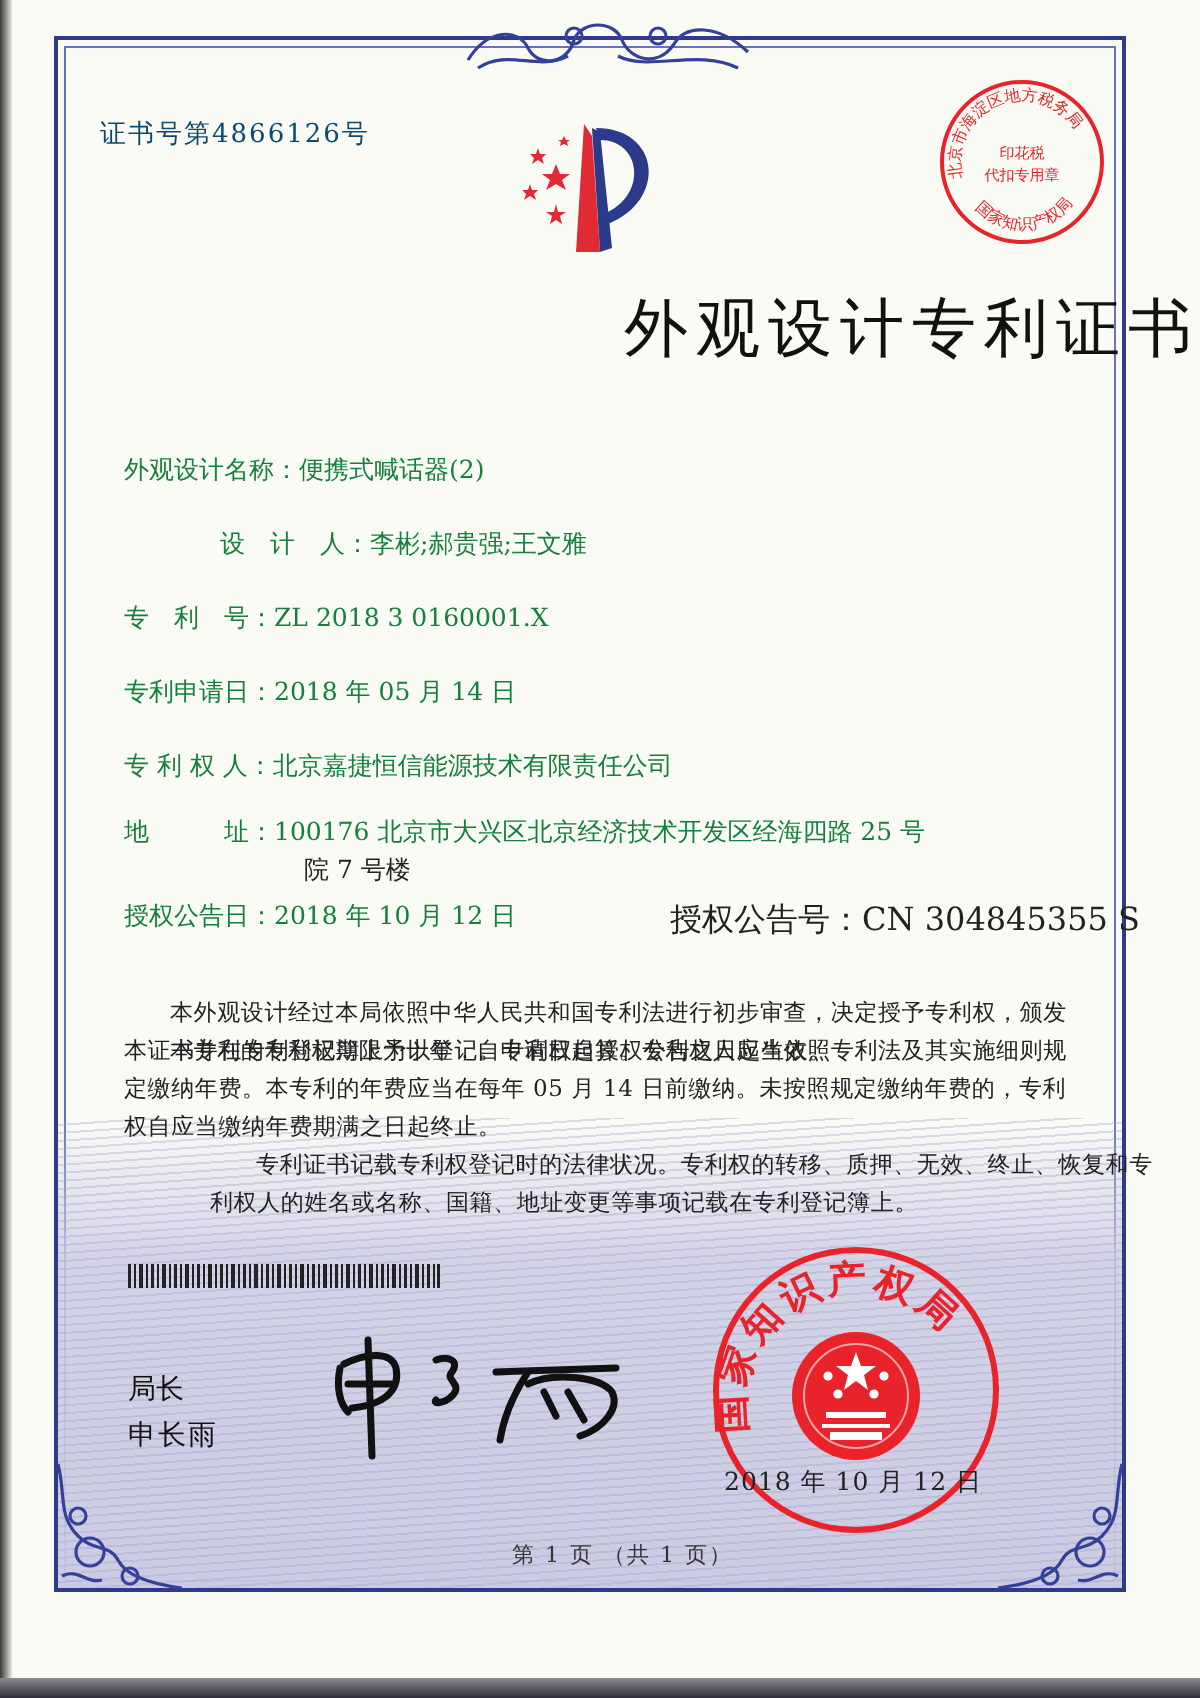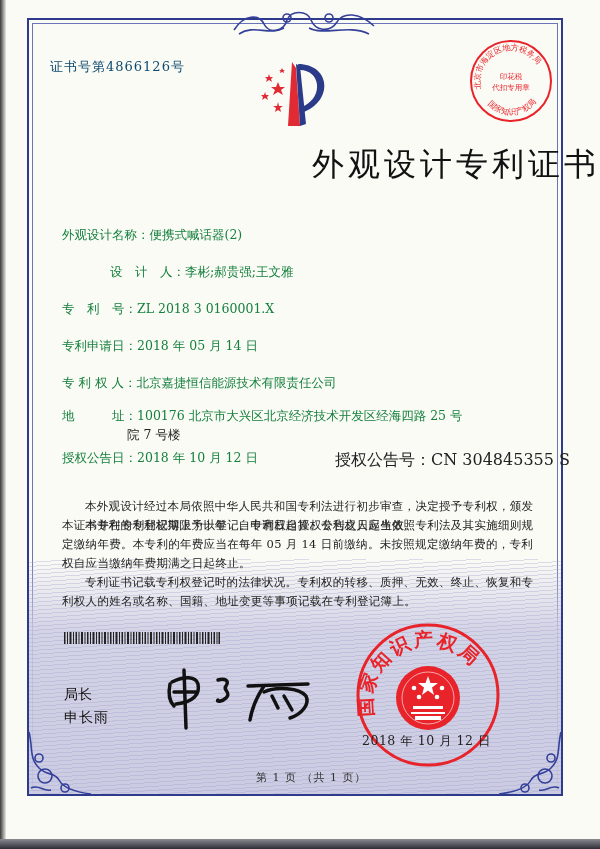--- a/index.html
+++ b/index.html
@@ -42,21 +42,21 @@
       font-family: "DejaVu Sans", "Liberation Sans", sans-serif;
       font-size: 32px; letter-spacing: 4px; color: #111; font-weight: normal;
     }
 
     .tax-seal { position: absolute; left: 467px; top: 37px; width: 88px; height: 88px; }
 
     .field { position: absolute; left: 62px; font-size: 12.5px; color: #15803d; white-space: nowrap; }
     .field .label { display: inline-block; }
     .field .value { display: inline-block; }
 
-    .addr2 { position: absolute; left: 127px; top: 427px; font-size: 12.5px; }
+    .addr2 { position: absolute; left: 152px; top: 427px; font-size: 12.5px; }
     .pub-no { position: absolute; left: 335px; top: 450px; font-size: 16px; white-space: nowrap; }
 
     .para { position: absolute; left: 62px; width: 478px; font-size: 11.5px; line-height: 19px; color: #222; text-indent: 23px; letter-spacing: 0.3px; }
 
     .barcode { position: absolute; left: 64px; top: 632px; width: 156px; height: 12px; }
     .director-title { position: absolute; left: 64px; top: 686px; font-family: "DejaVu Sans", "Liberation Sans", sans-serif; font-size: 14px; color: #111; }
     .director-name { position: absolute; left: 64px; top: 709px; font-family: "DejaVu Sans", "Liberation Sans", sans-serif; font-size: 14px; color: #111; letter-spacing: 1px; }
     .signature { position: absolute; left: 160px; top: 662px; width: 160px; height: 70px; }
 
     .seal { position: absolute; left: 353px; top: 620px; width: 150px; height: 150px; }
@@ -154,21 +154,21 @@
 <div class="addr2">院 7 号楼</div>
 <div class="field" style="top:450px;">
   <span class="label">授权公告日：</span><span class="value">2018 年 10 月 12 日</span>
 </div>
 <div class="pub-no">
   <span>授权公告号：</span><span>CN 304845355 S</span>
 </div>
 
 <div class="para" style="top:478px;margin-top:19px;">本外观设计经过本局依照中华人民共和国专利法进行初步审查，决定授予专利权，颁发本证书并在专利登记簿上予以登记。专利权自授权公告之日起生效。</div>
 <div class="para" style="top:516px;">本专利的专利权期限为十年，自申请日起算。专利权人应当依照专利法及其实施细则规定缴纳年费。本专利的年费应当在每年 05 月 14 日前缴纳。未按照规定缴纳年费的，专利权自应当缴纳年费期满之日起终止。</div>
-<div class="para" style="top:573px;">专利证书记载专利权登记时的法律状况。专利权的转移、质押、无效、终止、恢复和专利权人的姓名或名称、国籍、地址变更等事项记载在专利登记簿上。</div>
+<div class="para" style="top:573px;margin-left:43px;">专利证书记载专利权登记时的法律状况。专利权的转移、质押、无效、终止、恢复和专利权人的姓名或名称、国籍、地址变更等事项记载在专利登记簿上。</div>
 
 <svg class="barcode" viewBox="0 0 156 12" preserveAspectRatio="none">
   <g fill="#222">
     <rect x="0" y="0" width="1.5" height="12"></rect>
       <rect x="3" y="0" width="1" height="12"></rect>
       <rect x="5.5" y="0" width="2" height="12"></rect>
     <rect x="9" y="0" width="1" height="12"></rect>
       <rect x="11.5" y="0" width="1.5" height="12"></rect>
       <rect x="14.5" y="0" width="1" height="12"></rect>
     <rect x="17" y="0" width="2" height="12"></rect>

